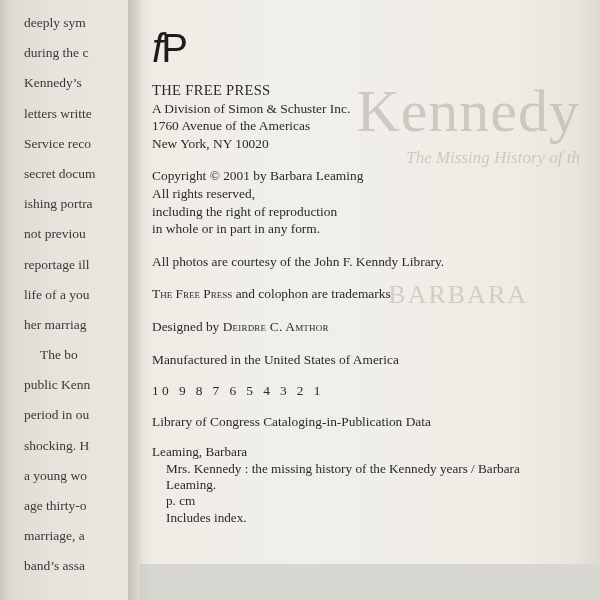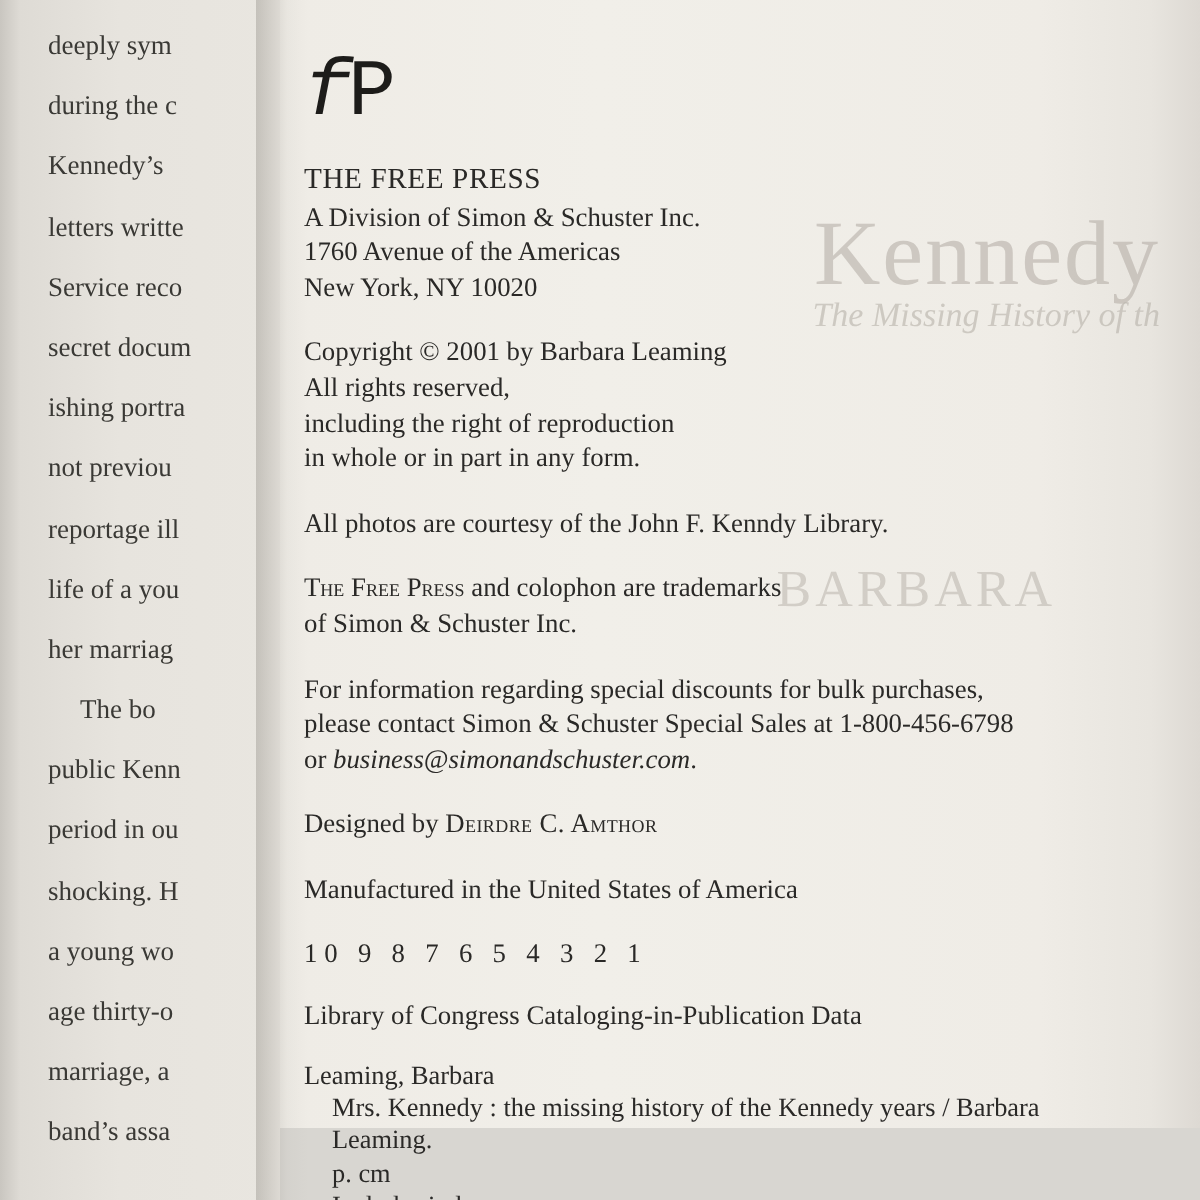--- a/index.html
+++ b/index.html
@@ -73,22 +73,22 @@
     right: 46px;
     top: 14px;
     font-size: 46px;
     letter-spacing: 1px;
     color: rgba(176,170,162,0.55);
     font-family: "Liberation Serif", serif;
   }
   .ghost .g2 {
     position: absolute;
     right: 20px;
-    top: 100px;
-    font-size: 46px;
+    top: 77px;
+    font-size: 60px;
     letter-spacing: 1px;
     color: rgba(176,170,162,0.55);
     font-family: Liberation Serif, serif;
   }
   .ghost .g3 {
     position: absolute;
     right: 20px;
     top: 148px;
     font-size: 17px;
     color: rgba(182,176,168,0.6);
@@ -106,21 +106,21 @@
 
   
   .content {
     position: absolute;
     left: 152px;
     top: 28px;
     width: 380px;
     color: #2a2927;
   }
   .logo {
-    font-family: Liberation Mono, monospace;
+    font-family: Liberation Sans, sans-serif;
     font-size: 40px;
     line-height: 40px;
     letter-spacing: -2px;
     color: #1d1c1a;
     margin: 0 0 10px 0;
     height: 44px;
   }
   .logo .f {
     font-style: italic;
     font-weight: normal;
@@ -225,28 +225,22 @@
       <div>including the right of reproduction</div>
       <div>in whole or in part in any form.</div>
     </div>
 
     <div class="block">
       <div>All photos are courtesy of the John F. Kenndy Library.</div>
     </div>
 
     <div class="block">
       <div><span class="sc">The Free Press</span><span> and colophon are trademarks</span></div>
-      <div>of Simon &amp; Schuster Inc.</div>
-    </div>
-
-    <div class="block">
-      <div>For information regarding special discounts for bulk purchases,</div>
-      <div>please contact Simon &amp; Schuster Special Sales at 1-800-456-6798</div>
-      <div><span>or </span><span class="em">business@simonandschuster.com</span><span>.</span></div>
-    </div>
+    </div>
+
 
     <div class="designer"><span>Designed by </span><span class="name">Deirdre C. Amthor</span></div>
 
     <div class="block">Manufactured in the United States of America</div>
 
     <div class="numline">10 9 8 7 6 5 4 3 2 1</div>
 
     <div class="loc-head">Library of Congress Cataloging-in-Publication Data</div>
 
     <div class="cip">

